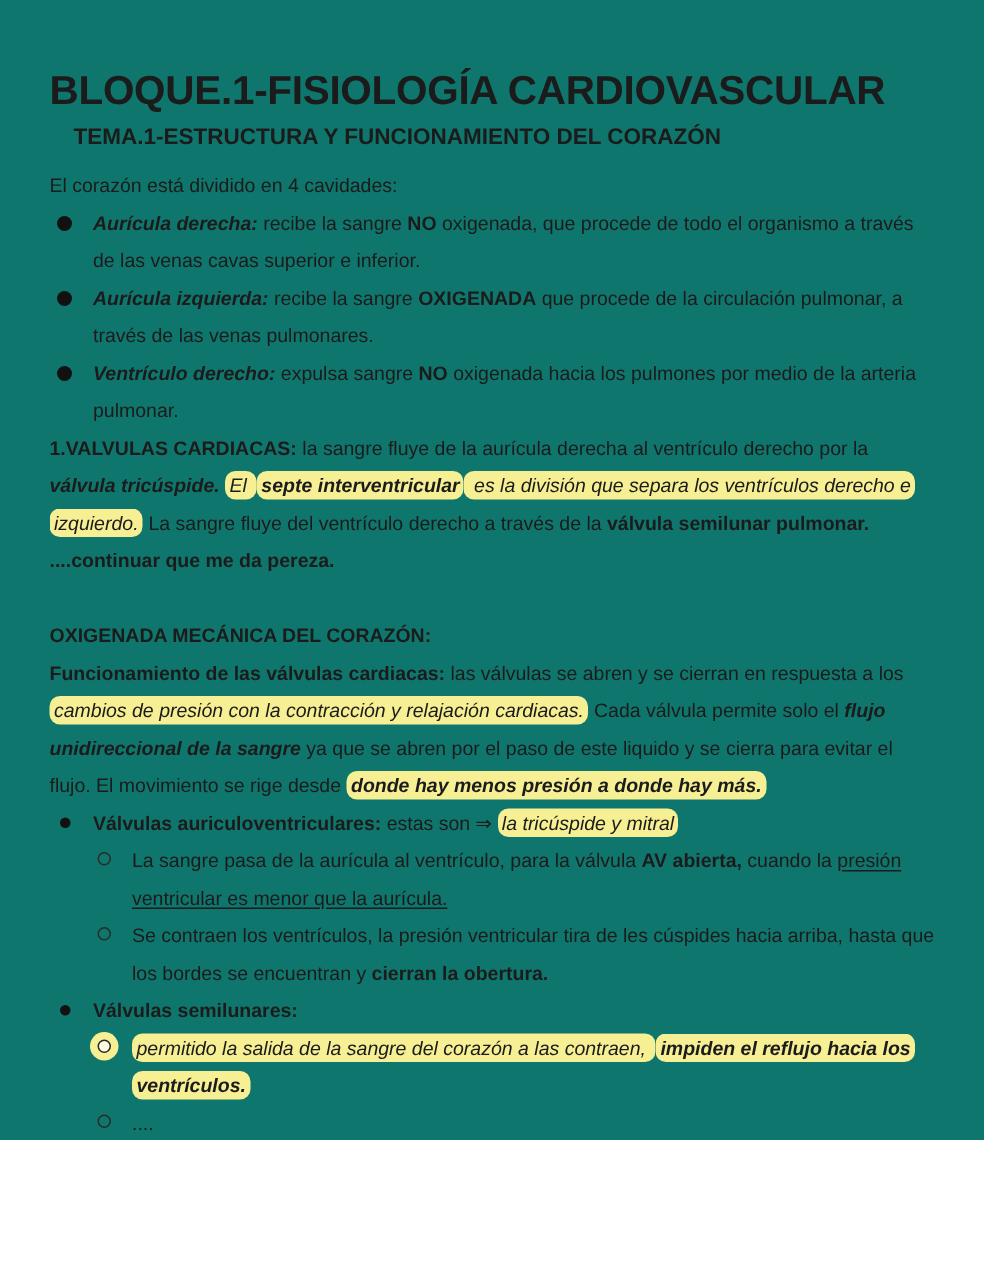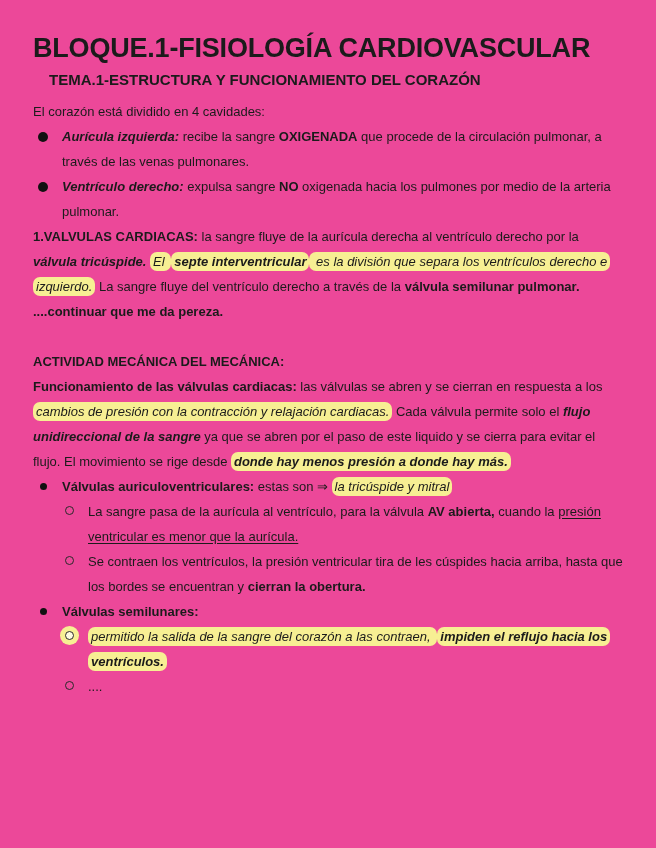--- a/index.html
+++ b/index.html
@@ -4,23 +4,23 @@
 <style>
   :root { --hl:#f7ef93; --ink:#1b1b1b; }
   * { margin:0; padding:0; box-sizing:border-box; }
   html,body { background:#ffffff; }
   body {
     width:656px; height:848px; overflow:hidden;
     font-family:"Liberation Sans", sans-serif;
     color:var(--ink);
   }
   .page {
-    width:656px; height:848px;
-    padding:32px 32px 30px 33px;
-    background:#ec4899;
+    width:656px; height:760px;
+    padding:44px 32px 30px 33px;
+    background:#0f766e;
   }
   h1 {
     font-size:27px; font-weight:bold; line-height:32px;
     margin:0 0 6px 0; letter-spacing:-0.2px;
   }
   h2 {
     font-size:15px; font-weight:bold; line-height:20px;
     margin:0 0 9px 16px;
   }
   .doc-body { font-size:13px; line-height:25px; }
@@ -61,25 +61,26 @@
   .spacer { height:25px; }
 </style>
 </head>
 <body>
 
 <div class="page">
   <h1>BLOQUE.1-FISIOLOGÍA CARDIOVASCULAR</h1>
   <h2>TEMA.1-ESTRUCTURA Y FUNCIONAMIENTO DEL CORAZÓN</h2>
   <div class="doc-body">
       <div class="block p"><span><span class="">El corazón está dividido en 4 cavidades:</span></span></div>
+      <div class="block bullet"><span class="marker"></span><span><span class="b i">Aurícula derecha: </span><span class="">recibe la sangre </span><span class="b">NO</span><span class=""> oxigenada, que procede de todo el organismo a través de las venas cavas superior e inferior.</span></span></div>
       <div class="block bullet"><span class="marker"></span><span><span class="b i">Aurícula izquierda: </span><span class="">recibe la sangre </span><span class="b">OXIGENADA</span><span class=""> que procede de la circulación pulmonar, a través de las venas pulmonares.</span></span></div>
       <div class="block bullet"><span class="marker"></span><span><span class="b i">Ventrículo derecho: </span><span class="">expulsa sangre </span><span class="b">NO</span><span class=""> oxigenada hacia los pulmones por medio de la arteria pulmonar.</span></span></div>
       <div class="block p"><span><span class="b">1.VALVULAS CARDIACAS: </span><span class="">la sangre fluye de la aurícula derecha al ventrículo derecho por la </span><span class="b i">válvula tricúspide.</span><span class=""> </span><span class="hl">El </span><span class="b i hl">septe interventricular</span><span class="hl"> es la división que separa los ventrículos derecho e izquierdo.</span><span class=""> La sangre fluye del ventrículo derecho a través de la </span><span class="b">válvula semilunar pulmonar. ....continuar que me da pereza.</span></span></div>
       <div class="spacer"></div>
-      <div class="block p"><span><span class="b">ACTIVIDAD MECÁNICA DEL MECÁNICA:</span></span></div>
+      <div class="block p"><span><span class="b">OXIGENADA MECÁNICA DEL CORAZÓN:</span></span></div>
       <div class="block p"><span><span class="b">Funcionamiento de las válvulas cardiacas: </span><span class="">las válvulas se abren y se cierran en respuesta a los </span><span class="hl">cambios de presión con la contracción y relajación cardiacas.</span><span class=""> Cada válvula permite solo el </span><span class="b i">flujo unidireccional de la sangre</span><span class=""> ya que se abren por el paso de este liquido y se cierra para evitar el flujo. El movimiento se rige desde </span><span class="b hl">donde hay menos presión a donde hay más.</span></span></div>
       <div class="block dot"><span class="marker"></span><span><span class="b">Válvulas auriculoventriculares: </span><span class="">estas son ⇒ </span><span class="hl">la tricúspide y mitral</span></span></div>
       <div class="block circle"><span class="marker"></span><span><span class="">La sangre pasa de la aurícula al ventrículo, para la válvula </span><span class="b">AV abierta,</span><span class=""> cuando la </span><span class="u">presión ventricular es menor que la aurícula.</span></span></div>
       <div class="block circle"><span class="marker"></span><span><span class="">Se contraen los ventrículos, la presión ventricular tira de les cúspides hacia arriba, hasta que los bordes se encuentran y </span><span class="b">cierran la obertura.</span></span></div>
       <div class="block dot"><span class="marker"></span><span><span class="b">Válvulas semilunares:</span></span></div>
       <div class="block circle"><span class="marker hl-marker"></span><span><span class="hl">permitido la salida de la sangre del corazón a las contraen, </span><span class="b hl">impiden el reflujo hacia los ventrículos.</span></span></div>
       <div class="block circle"><span class="marker"></span><span><span class="">....</span></span></div>
     </div>
 </div>
 

